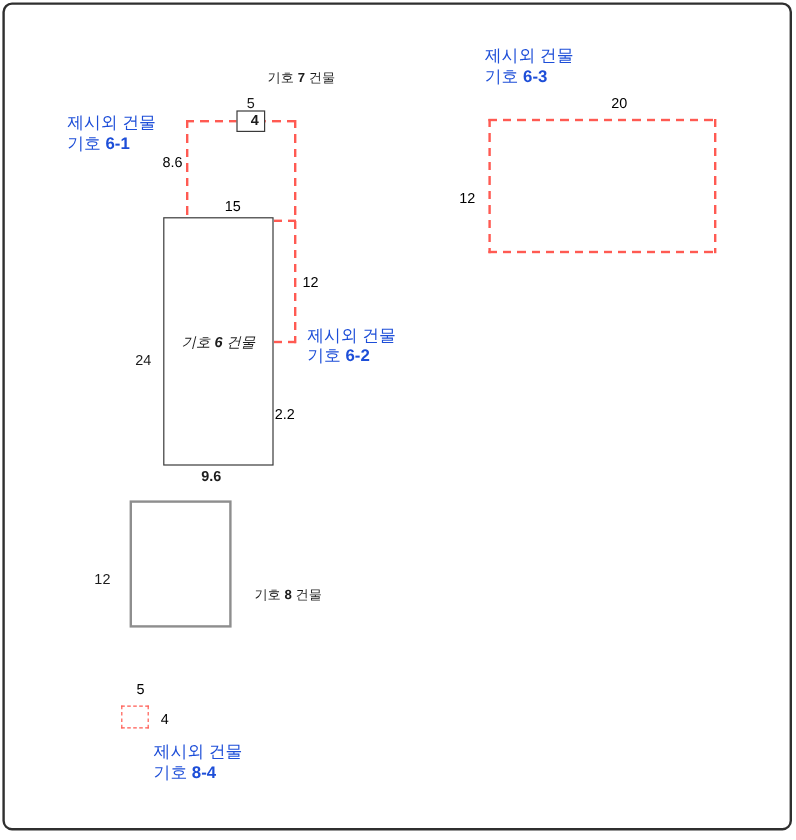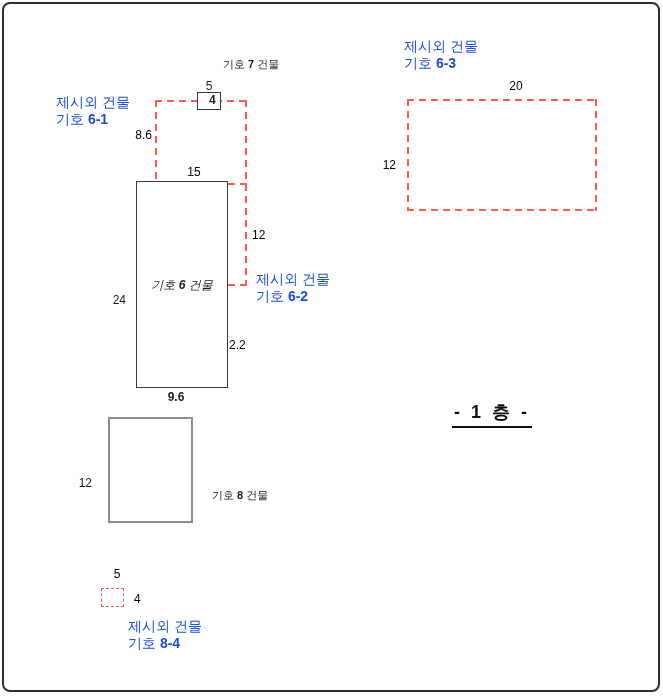--- a/index.html
+++ b/index.html
@@ -146,21 +146,20 @@
   </div>
   <div class="dim red center" style="left:506px; top:79px; width:20px;">20</div>
   <div class="dim red right" style="left:376px; top:158px; width:20px;">12</div>
   <div>
     <div class="dash-h" style="left:407px; top:99px;  width:190px;"></div>
     <div class="dash-h" style="left:407px; top:209px; width:190px;"></div>
     <div class="dash-v" style="left:407px; top:99px;  height:112px;"></div>
     <div class="dash-v" style="left:595px; top:99px;  height:112px;"></div>
   </div>
 
-  <div class="floor-title" style="left:452px; top:400px;">- 1 층 -</div>
 
   <div class="gray-rect" style="left:108px; top:417px; width:85px; height:106px;"></div>
   <div class="dim right" style="left:68px; top:476px; width:24px;">12</div>
   <div class="blk-label" style="left:212px; top:488px;">
     <span>기호</span>
     <b>8</b>
     <span>건물</span>
   </div>
 
   <div class="dim red center" style="left:106px; top:567px; width:22px;">5</div>

